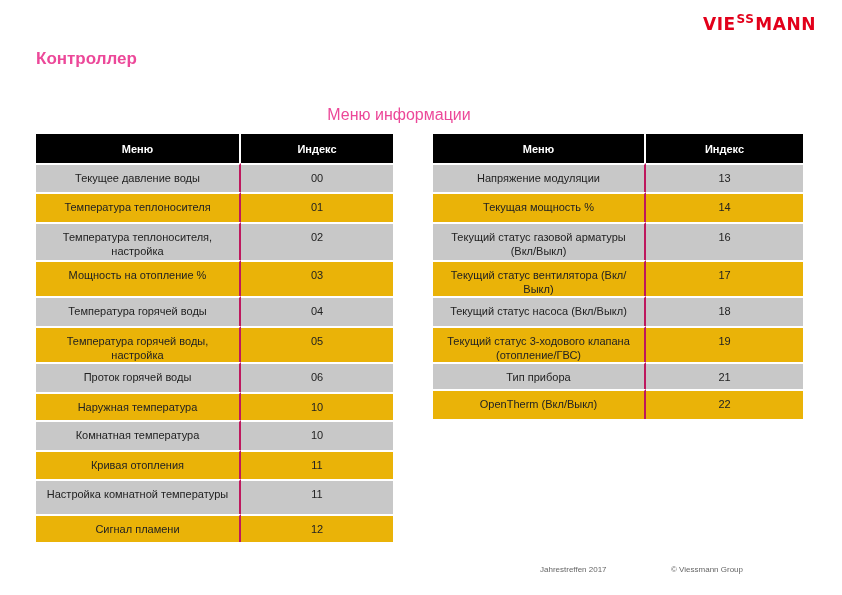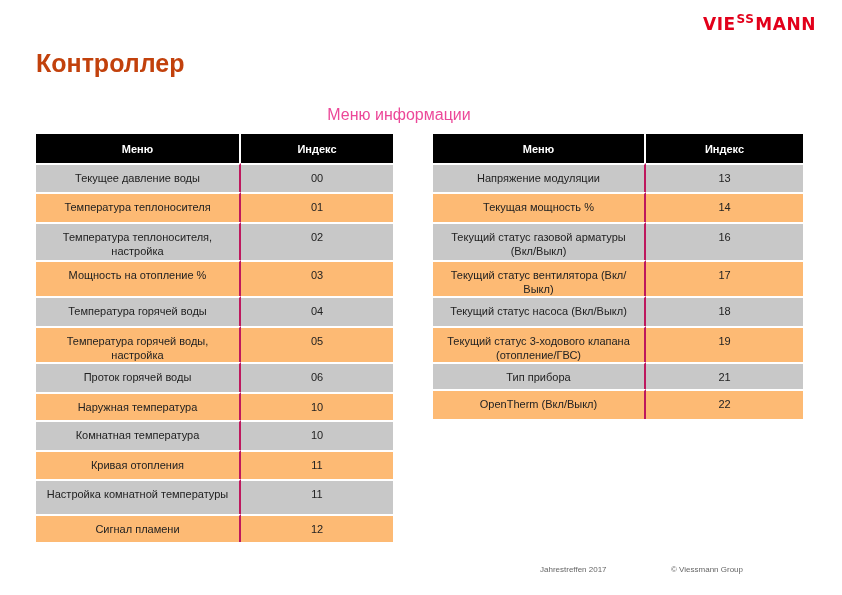--- a/index.html
+++ b/index.html
@@ -14,21 +14,21 @@
       display: flex; 
       font-family: "DejaVu Sans", sans-serif; font-weight: bold;
       font-size: 17px; letter-spacing: 0.5px; color: #e2001a;
     }
     .logo .ss {
       display: inline-flex; flex-direction: column; align-items: center;
       line-height: 10px; font-size: 12px; margin: 0 1px;
     }
     .page-title {
       position: absolute; left: 36px; top: 49px;
-      font-size: 25px; font-weight: bold; color: #c2410c;
+      font-size: 17px; font-weight: bold; color: #ec4899;
     }
     .section-title {
       position: absolute; left: 0; width: 798px; top: 106px; text-align: center;
       font-size: 16px; color: #ec4899;
     }
     table.info {
       position: absolute; top: 134px;
       border-collapse: separate; border-spacing: 0;
       font-size: 11px; color: #222;
     }
@@ -38,21 +38,21 @@
       border-right: 2px solid #fff;
     }
     table.info th:last-child { border-right: none; }
     table.info td {
       text-align: center; vertical-align: top; padding: 6px 6px 0 6px;
       border-right: 2px solid #be185d; border-top: 2px solid #fff;
       line-height: 14px; box-sizing: border-box;
     }
     table.info td:last-child { border-right: none; }
     table.info tr.dark td { background: #c8c8c8; }
-    table.info tr.light td { background: #fdba74; }
+    table.info tr.light td { background: #eab308; }
     #left-table { left: 36px; width: 357px; }
     #left-table col.c1 { width: 205px; }
     #left-table col.c2 { width: 152px; }
     #right-table { left: 433px; width: 370px; }
     #right-table col.c1 { width: 213px; }
     #right-table col.c2 { width: 157px; }
     .footer {
       position: absolute; top: 565px; font-size: 8px; color: #666;
     }
   </style>

